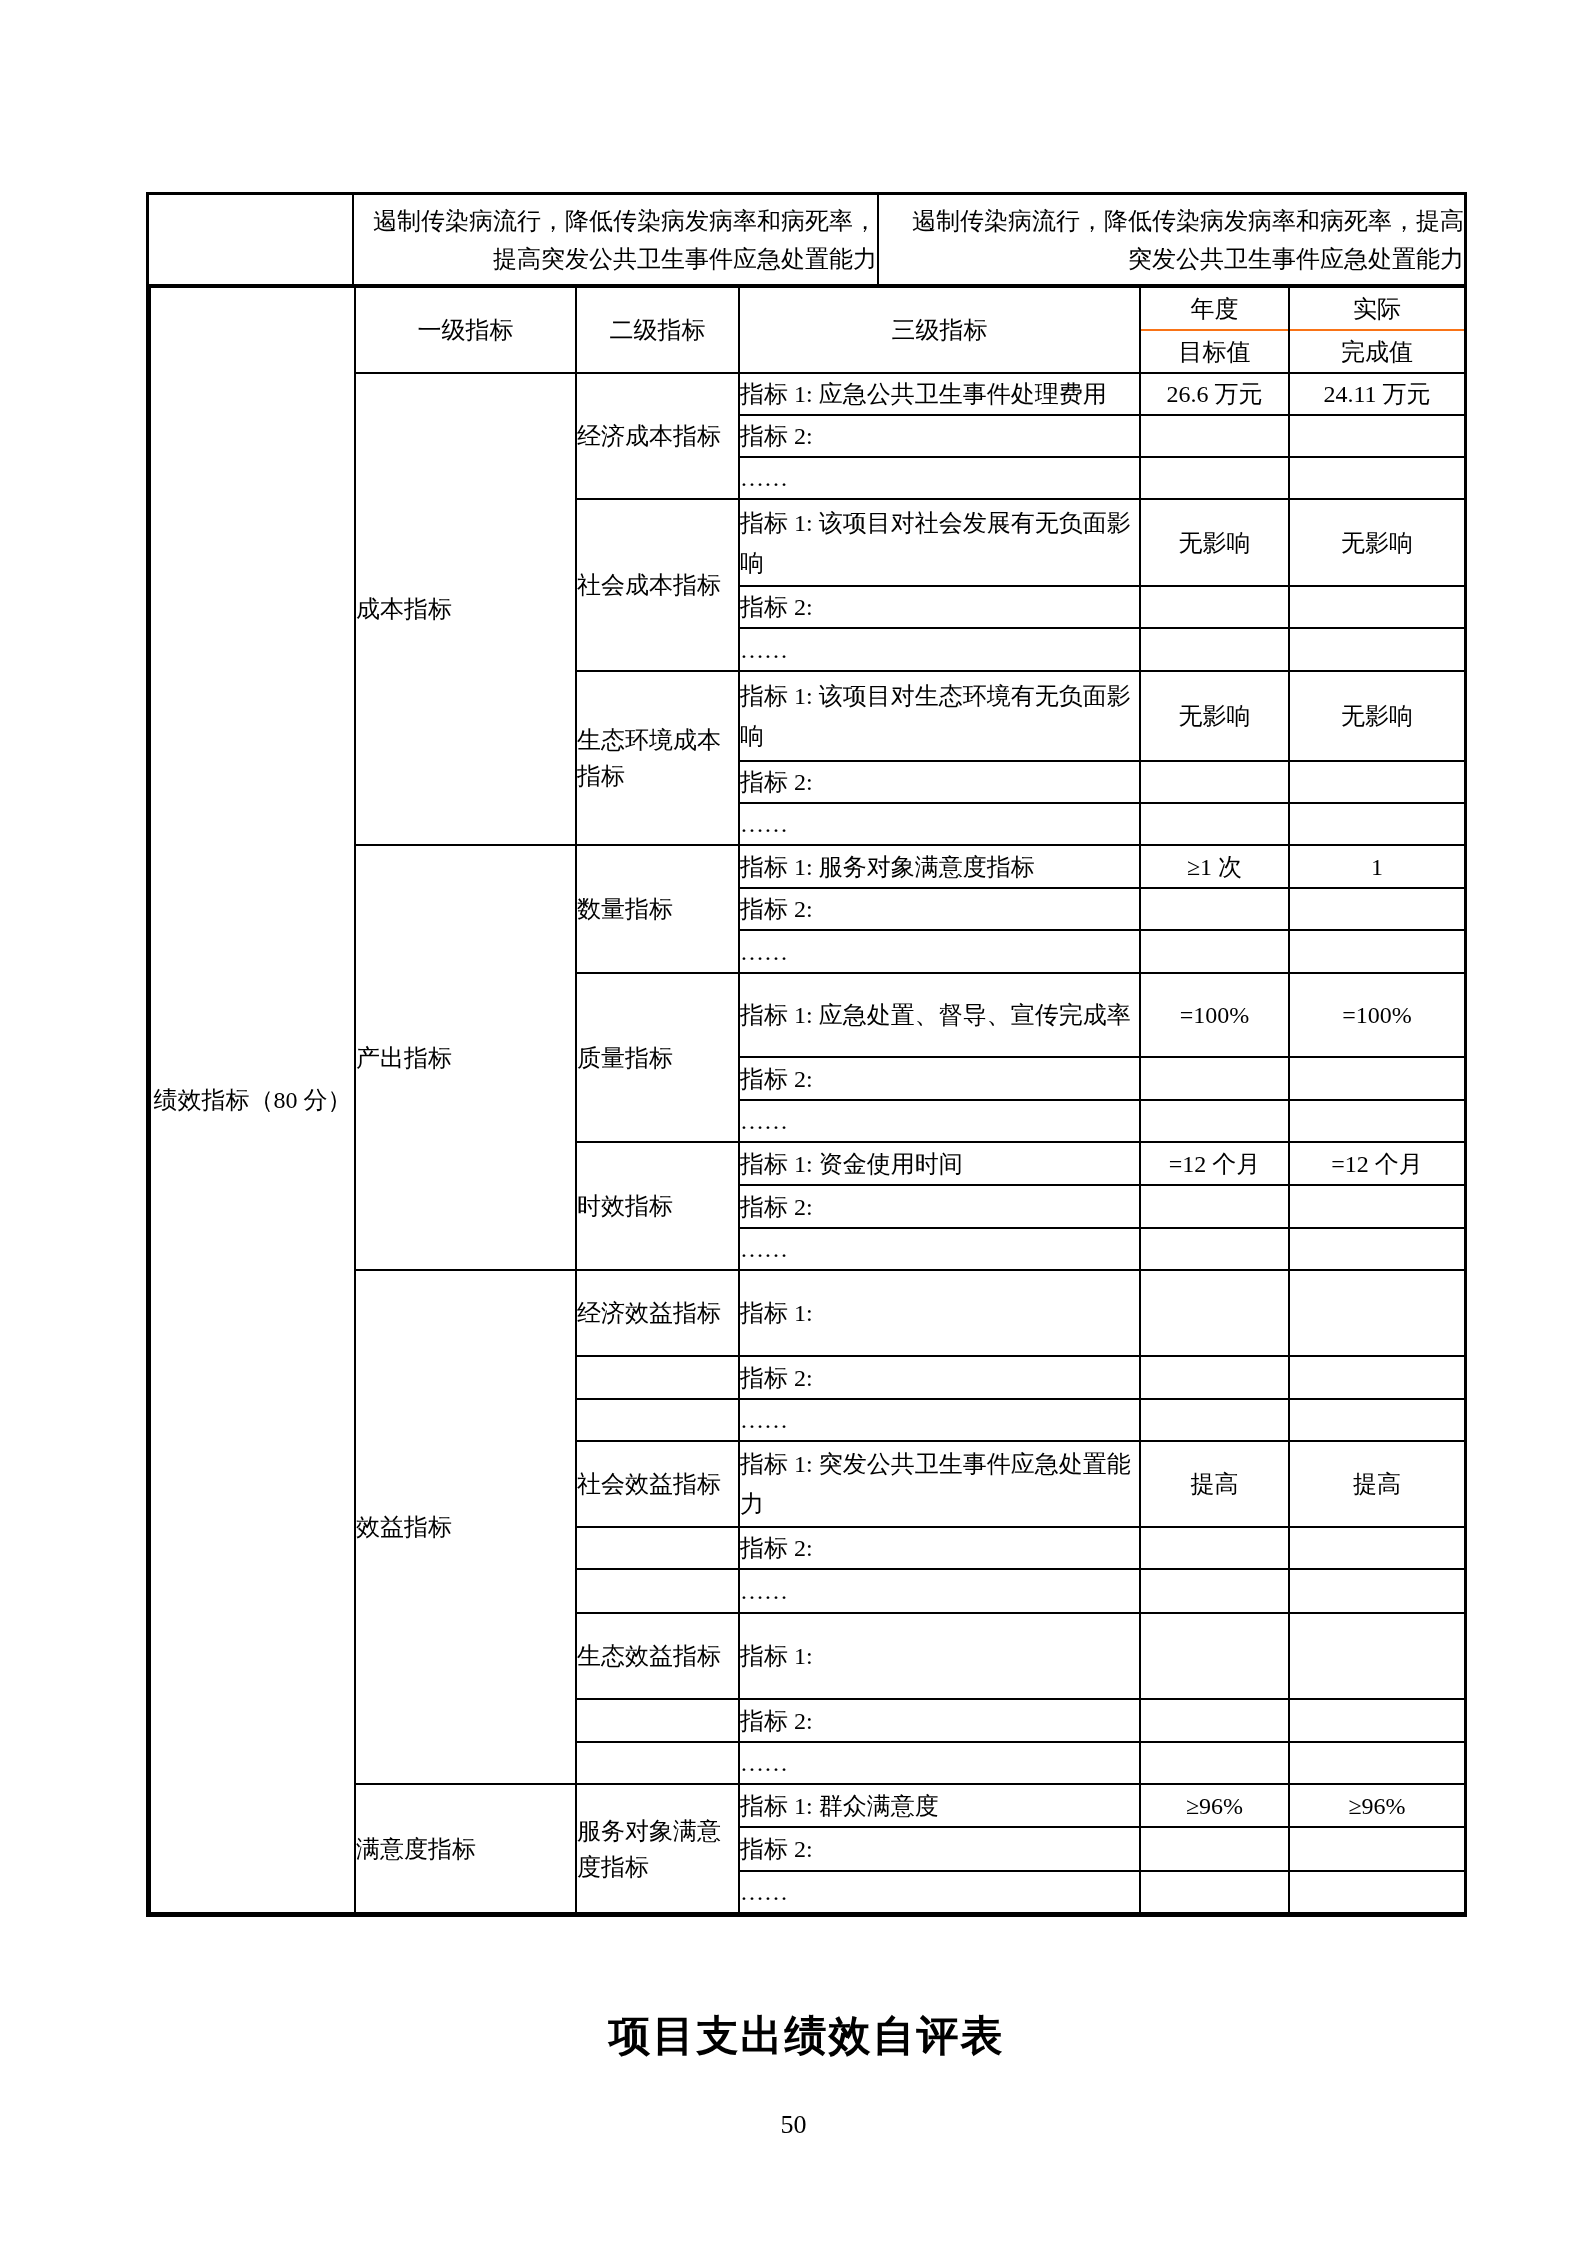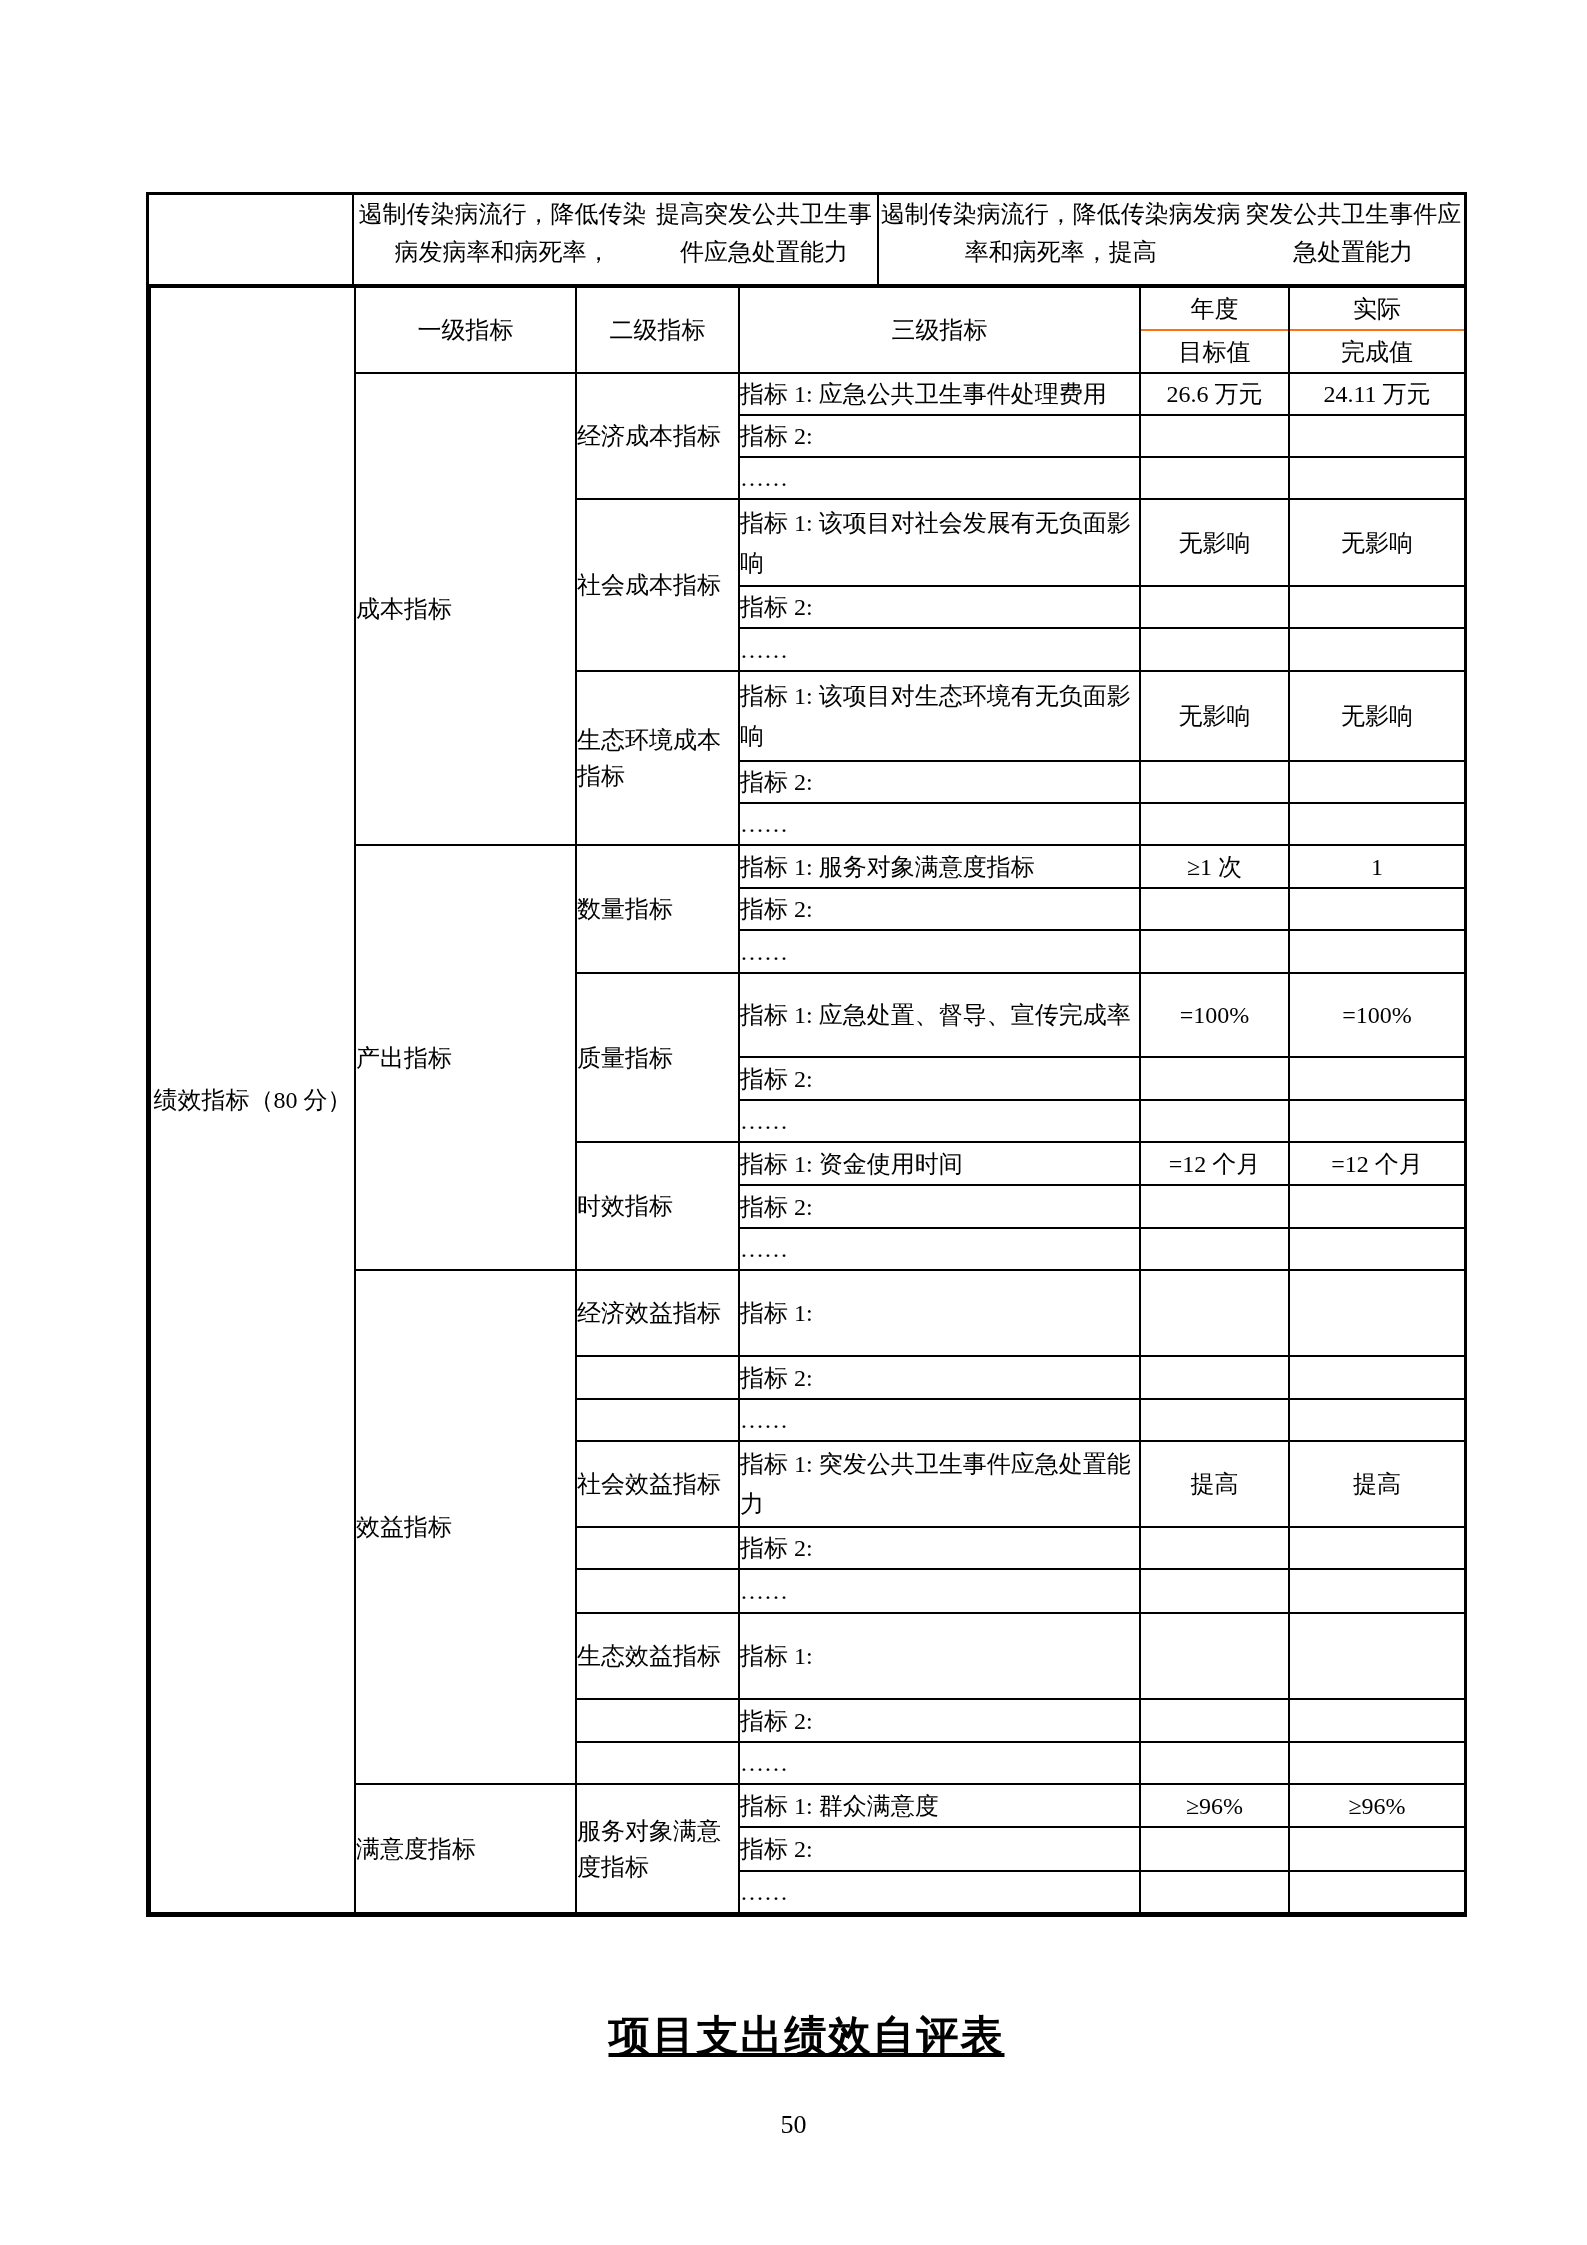--- a/index.html
+++ b/index.html
@@ -7,43 +7,43 @@
     position:relative;width:1587px;height:2245px;margin:0 auto;
     background:#ffffff;color:#000;
     font-family:"Liberation Serif","DejaVu Serif",serif;
   }
   .indicator-table{
     position:absolute;left:146px;top:192px;width:1321px;
     box-sizing:border-box;border:3px solid #000;background:#fff;
   }
   .goal-row{display:flex;height:89px;border-bottom:2px solid #000;}
   .gcell{
-    box-sizing:border-box;display:flex;
-    justify-content:center;align-items:flex-start;
+    box-sizing:border-box;display:flex;flex-direction:column;
+    justify-content:center;align-items:flex-end;
     font-size:24px;line-height:38px;text-align:center;
   }
   .g1{width:205px;border-right:2px solid #000;}
   .g2{width:525px;border-right:2px solid #000;}
   .g3{flex:1;}
   table.grid{border-collapse:collapse;width:100%;table-layout:fixed;}
   table.grid td{
     border:2px solid #000;font-size:24px;padding:0;
     vertical-align:middle;overflow:hidden;
   }
   td.lab{line-height:36px;padding:0 12px;margin-left:24px;}
   td.c1lab{text-align:center;white-space:nowrap;font-size:23px;padding:0;}
   td.hcell{text-align:center;}
   td.ind{text-align:left;padding:2px 2px 2px 12px;line-height:40px;}
   td.val{text-align:center;line-height:34px;padding:0 4px;margin-left:38px;}
   td.split{padding:0;}
   td.split .half{height:41px;display:flex;align-items:center;justify-content:center;}
   td.split .half.top{border-bottom:2px solid #f97316;}
   .doc-title{
     position:absolute;left:146px;top:2008px;width:1321px;
-    text-align:center;font-size:42px;font-weight:bold;letter-spacing:2px;text-decoration:underline;
+    text-align:center;font-size:42px;font-weight:bold;letter-spacing:2px;
   }
   .page-number{
     position:absolute;left:0;top:2082px;width:1587px;
     text-align:center;font-size:26px;margin-top:28px;
   }
 </style>
 </head>
 <body>
 
 <div class="page">

